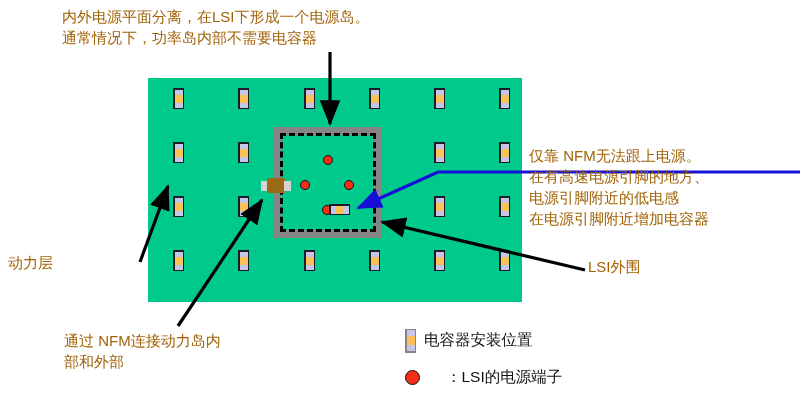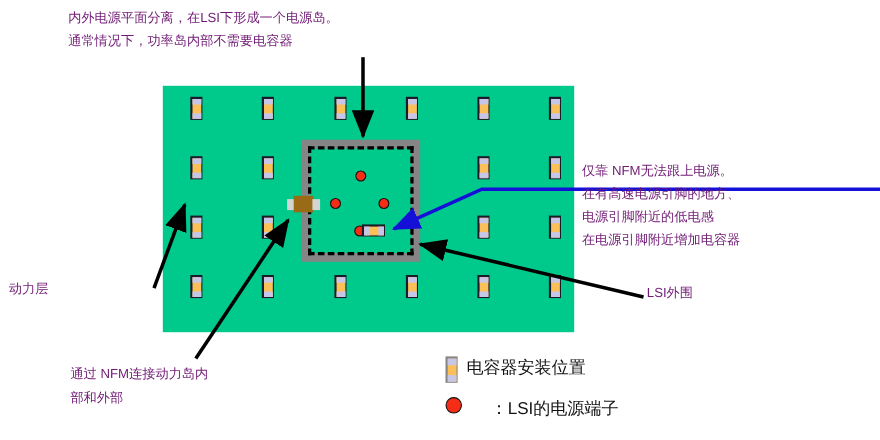--- a/index.html
+++ b/index.html
@@ -15,23 +15,23 @@
     font-family: "Liberation Sans", "DejaVu Sans", sans-serif;
     color: #000000;
   }
   .stage {
     position: absolute;
     left: 0; top: 0;
     width: 800px; height: 400px;
   }
   .txt {
     position: absolute;
-    font-size: 12px;
+    font-size: 15px;
     line-height: 21px;
-    color: #701a75;
+    color: #a16207;
     white-space: pre;
     letter-spacing: 0px;
   }
   
   #note-top      { left: 62px;  top: 6px; }
   #note-right    { left: 529px; top: 145px; }
   #label-lsi     { left: 588px; top: 256px; }
   #label-power   { left: 8px;   top: 252px; }
   #note-nfm      { left: 64px;  top: 330px; }
 
@@ -129,21 +129,21 @@
   #cap-h .cap-inner i {
     display: block;
     width: 5px;
     background: #c6c6e8;
   }
 
   
   #legend { position: absolute; left: 405px; top: 324px; }
   .legend-row {
     display: flex;
-    align-items: flex-start;
+    align-items: center;
     height: 33px;
   }
   .legend-row .lg-text {
     font-size: 15.5px;
     color: #111111;
     white-space: pre;
     margin-left: 8px;
   }
   .lg-cap {
     width: 11px; height: 24px;

